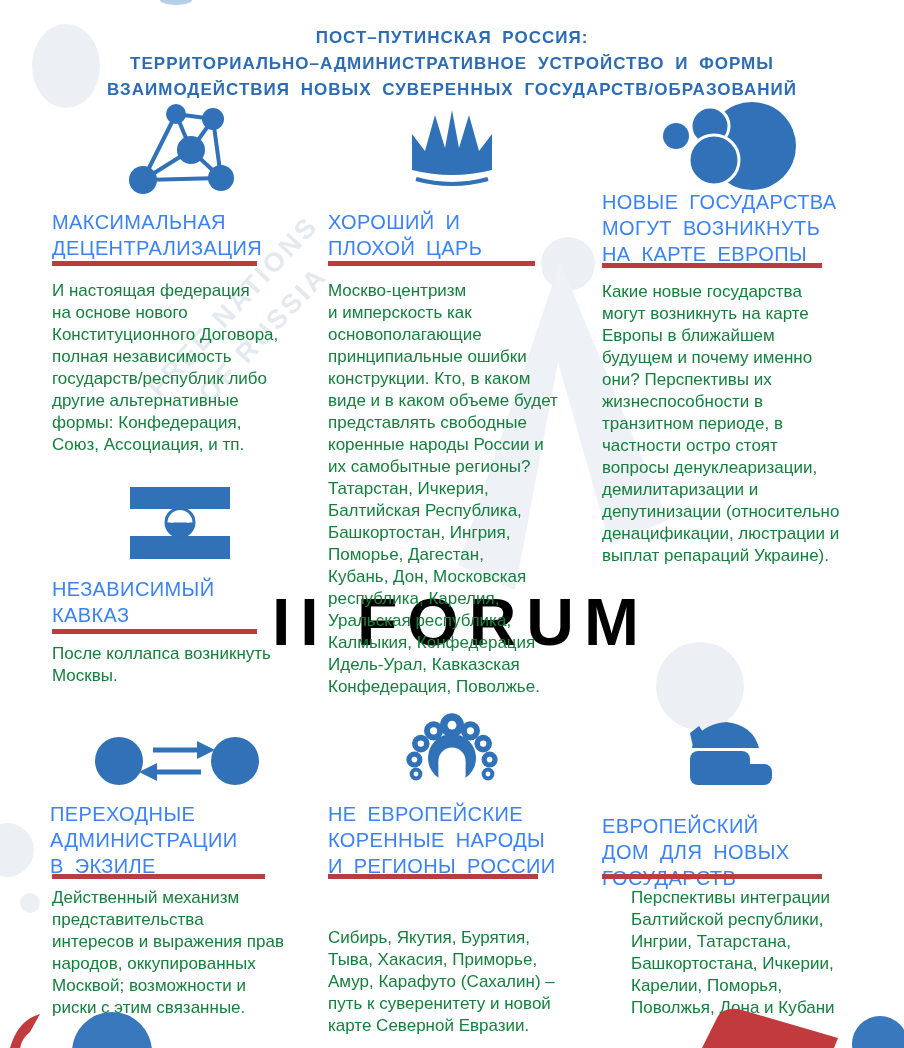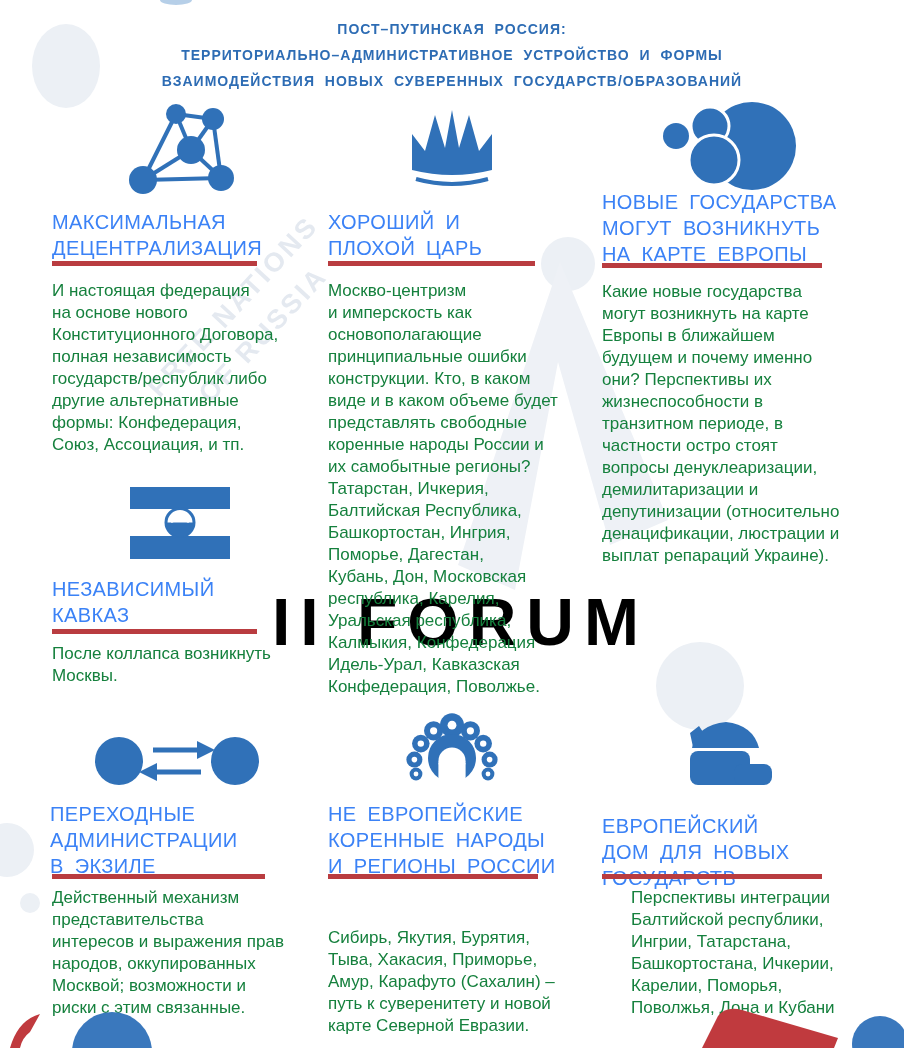--- a/index.html
+++ b/index.html
@@ -5,22 +5,22 @@
   html,body{margin:0;padding:0;background:#fff;}
   .canvas{position:relative;width:904px;height:1048px;background:#ffffff;overflow:hidden;
           font-family:"Liberation Sans",sans-serif;}
   
   .wm{position:absolute;z-index:0;}
   .wm-circle{border-radius:50%;background:#ecEFf4;background:#ecf0f5;}
   .wm-forum{font-weight:bold;font-size:66px;letter-spacing:10px;color:#000000;white-space:nowrap;}
   .wm-diag{font-weight:bold;font-size:27px;letter-spacing:3px;color:#e4e9f0;text-align:center;
            line-height:1.5;transform:rotate(-47deg);}
   
-  .main-title{position:absolute;left:0;right:0;top:8px;z-index:1;text-align:center;margin:8px;
-              color:#2d6cb4;font-size:14px;font-weight:bold;line-height:26px;
+  .main-title{position:absolute;left:0;right:0;top:8px;z-index:1;text-align:center;margin:17px;
+              color:#2d6cb4;font-size:17px;font-weight:bold;line-height:26px;
               letter-spacing:1px;word-spacing:5px;}
   .icon-wrap{position:absolute;z-index:1;}
   .icon-wrap svg{display:block;width:100%;height:100%;}
   .sec-title{position:absolute;z-index:1;margin:0;color:#3b82f6;font-size:20px;font-weight:normal;
              line-height:26px;letter-spacing:.4px;word-spacing:5px;}
   .rule{position:absolute;z-index:1;height:5px;background:#b93c40;}
   .sec-body{position:absolute;z-index:1;margin:0;color:#15803d;font-size:17px;line-height:22px;
             white-space:pre-line;}
   
   .frag{position:absolute;z-index:1;}

